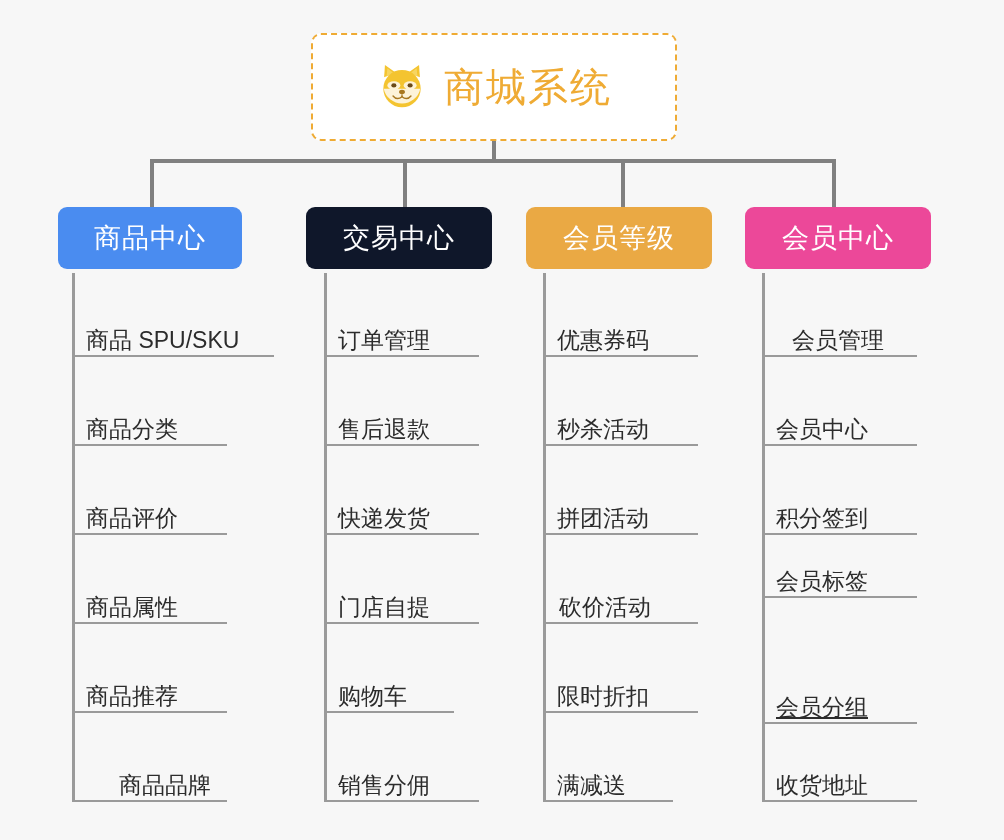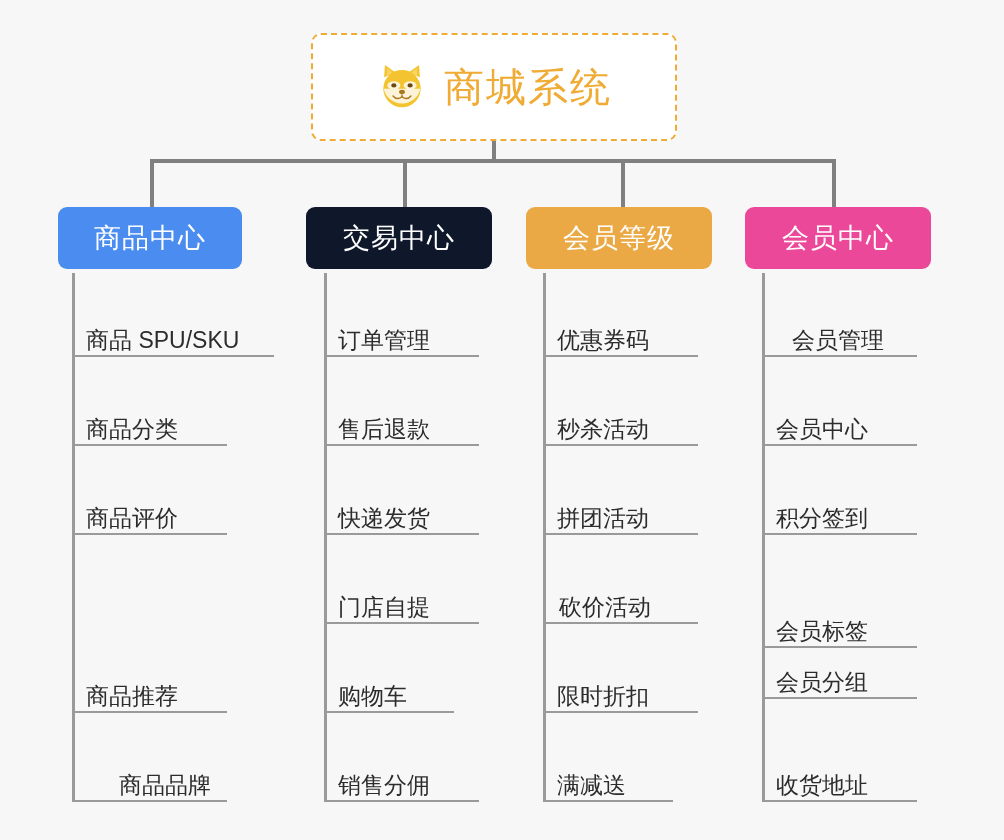--- a/index.html
+++ b/index.html
@@ -151,20 +151,23 @@
 
   <div class="leaf" style="left:72px; top:311px; width:202px;">
     <span>商品 SPU/SKU</span>
   </div>
   <div class="leaf" style="left:72px; top:400px; width:155px;">
     <span>商品分类</span>
   </div>
   <div class="leaf" style="left:72px; top:489px; width:155px;">
     <span>商品评价</span>
   </div>
+  <div class="leaf" style="left:72px; top:578px; width:155px;">
+    <span>商品属性</span>
+  </div>
   <div class="leaf" style="left:72px; top:667px; width:155px;">
     <span>商品推荐</span>
   </div>
   <div class="leaf" style="left:72px; top:756px; width:155px;padding-left:47px;">
     <span>商品品牌</span>
   </div>
 
   <div class="cat-box" style="left:306px; top:207px; width:186px; background:#0f172a;">
     <span>交易中心</span>
   </div>
@@ -220,23 +223,23 @@
 
   <div class="leaf" style="left:762px; top:311px; width:155px;padding-left:30px;">
     <span>会员管理</span>
   </div>
   <div class="leaf" style="left:762px; top:400px; width:155px;">
     <span>会员中心</span>
   </div>
   <div class="leaf" style="left:762px; top:489px; width:155px;">
     <span>积分签到</span>
   </div>
-  <div class="leaf" style="left:762px; top:602px; width:155px;">
+  <div class="leaf" style="left:762px; top:552px; width:155px;">
     <span>会员标签</span>
   </div>
-  <div class="leaf" style="left:762px; top:653px; width:155px;">
+  <div class="leaf" style="left:762px; top:678px; width:155px;text-decoration:underline;">
     <span>会员分组</span>
   </div>
   <div class="leaf" style="left:762px; top:756px; width:155px;">
     <span>收货地址</span>
   </div>
 
 </div>
 
 </body></html>

